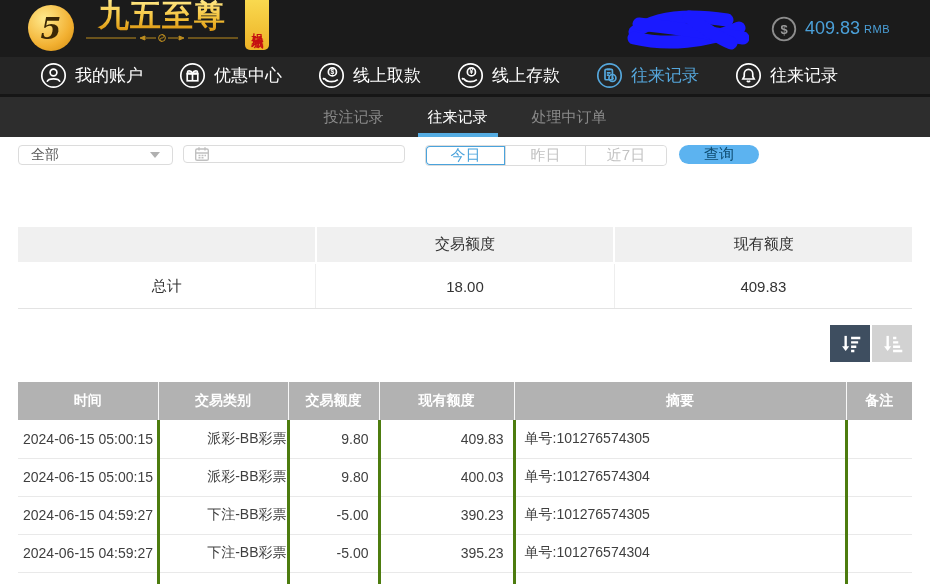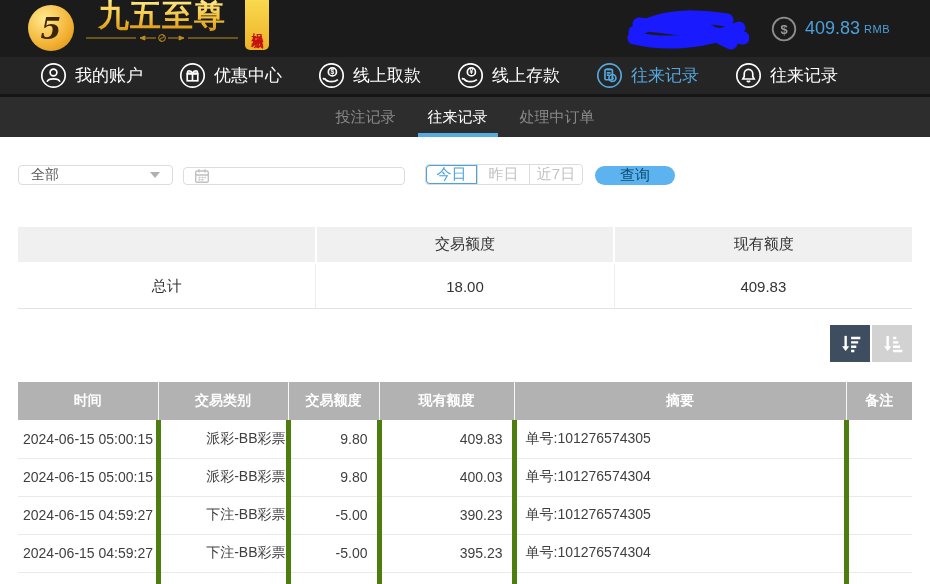--- a/index.html
+++ b/index.html
@@ -30,40 +30,40 @@
   .rmb { color:#4ba0d9; font-size:11px; font-weight:normal; margin-left:4px; letter-spacing:.5px; }
 
   
   .nav { height:40px; background:#252525; border-bottom:3px solid #161616;
     display:flex; align-items:center; padding-left:40px; gap:36px; }
   .nav-item { display:flex; align-items:center; gap:8px; color:#fff; font-size:17px; cursor:pointer; white-space:nowrap; }
   .nav-item.active { color:#55a7dc; }
   .nav-item svg { width:27px; height:27px; flex:none; }
 
   
-  .subtabs { height:40px; background:#2d2d2d; display:flex; justify-content:center; gap:24px; }
+  .subtabs { height:40px; background:#2d2d2d; display:flex; justify-content:center; gap:36px; }
   .subtab { color:#8a8a8a; font-size:15px; display:flex; align-items:center;
     position:relative; padding:0 4px; cursor:pointer; }
   .subtab.active { color:#fff; }
   .subtab.active::after { content:""; position:absolute; left:-6px; right:-6px; bottom:0;
     height:4px; background:#55ace2; }
 
   
   .content { padding:0 18px; }
 
-  .filter-row { margin-top:8px; display:flex; height:40px; align-items:flex-end; }
+  .filter-row { margin-top:8px; display:flex; height:40px; align-items:flex-start; }
   .select-box { width:155px; border:1px solid #dcdcdc; border-radius:4px; display:flex;
     align-items:center; padding:0 12px; color:#5a5a5a; font-size:14px; cursor:pointer; background:#fff; }
   .caret { margin-left:auto; width:0; height:0; border-left:5px solid transparent;
     border-right:5px solid transparent; border-top:6px solid #b0b0b0; }
   .date-box { width:222px; margin-left:10px; border:1px solid #dcdcdc; border-radius:4px;
     display:flex; align-items:center; padding:0 10px; color:#a9adb3; font-size:15px; gap:8px;
     cursor:pointer; background:#fff; white-space:nowrap; }
   .range-group { margin-left:20px; display:flex; border:1px solid #dcdcdc; border-radius:4px; }
-  .range-btn { width:52px; display:flex; align-items:center; justify-content:center;
+  .range-btn { width:80px; display:flex; align-items:center; justify-content:center;
     color:#c2c2c2; font-size:15px; border-right:1px solid #dcdcdc; cursor:pointer; background:#fff; }
   .range-btn:first-child { border-radius:4px 0 0 4px; }
   .range-btn:last-child { border-right:none; border-radius:0 4px 4px 0; }
   .range-btn.active { color:#4aa3dc; box-shadow:inset 0 0 0 1px #4aa3dc; }
   .query-btn { margin-left:12px; width:80px; border:none; border-radius:12px;
     background:#5cb3f0; color:#0c4a6e; font-size:15px; cursor:pointer; }
 
   
   .summary { margin-top:42px; }
   .summary-header { display:flex; height:35px; background:#f0f0f0; }
@@ -82,21 +82,21 @@
     border:none; cursor:pointer; padding:0; }
   .sort-btn.desc { background:#3e4e60; }
   .sort-btn.asc  { background:#d2d2d2; }
 
   
   .records { margin-top:20px; width:894px; border-collapse:collapse; table-layout:fixed; }
   .records th { background:#b2b2b2; color:#fff; font-size:14px; font-weight:bold;
     height:38px; border-right:1px solid rgba(255,255,255,.9); text-align:center; }
   .records th:last-child { border-right:none; }
   .records td { height:38px; font-size:14px; color:#3f3f3f; background:#fff;
-    border-bottom:1px solid #e9e9e9; border-right:5px solid #4d7c0f;
+    border-bottom:1px solid #e9e9e9; border-right:3px solid #4d7c0f;
     overflow:hidden; white-space:nowrap; }
   .records td:last-child { border-right:none; }
   td.c-time    { text-align:left;  padding-left:5px; }
   td.c-type    { text-align:right;  padding-left:8px; }
   td.c-amount  { text-align:right; padding-right:9px; }
   td.c-balance { text-align:right; padding-right:9px; }
   td.c-summary { text-align:left;  padding-left:9px; }
   tr.partial td { height:12px; border-bottom:none; }
 </style>
 </head>

